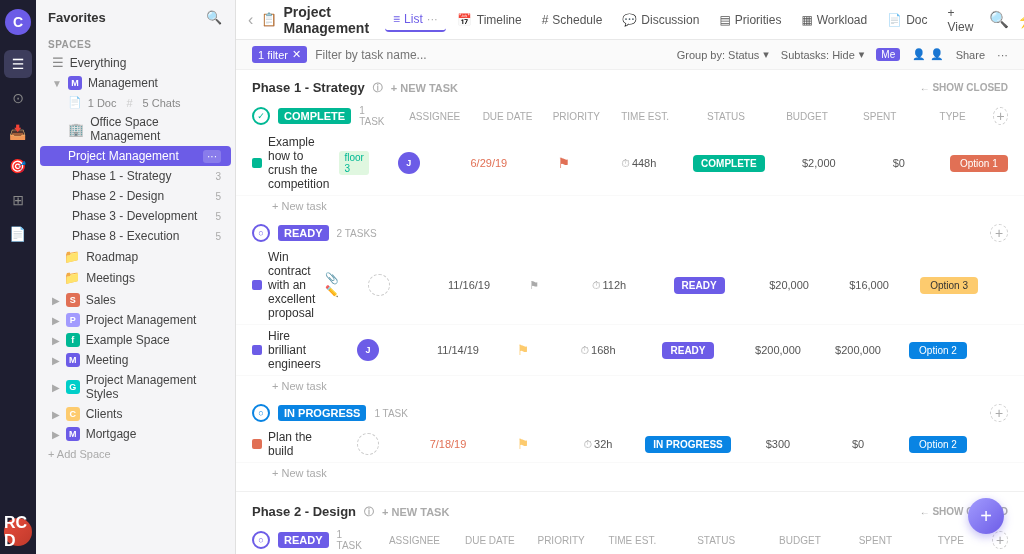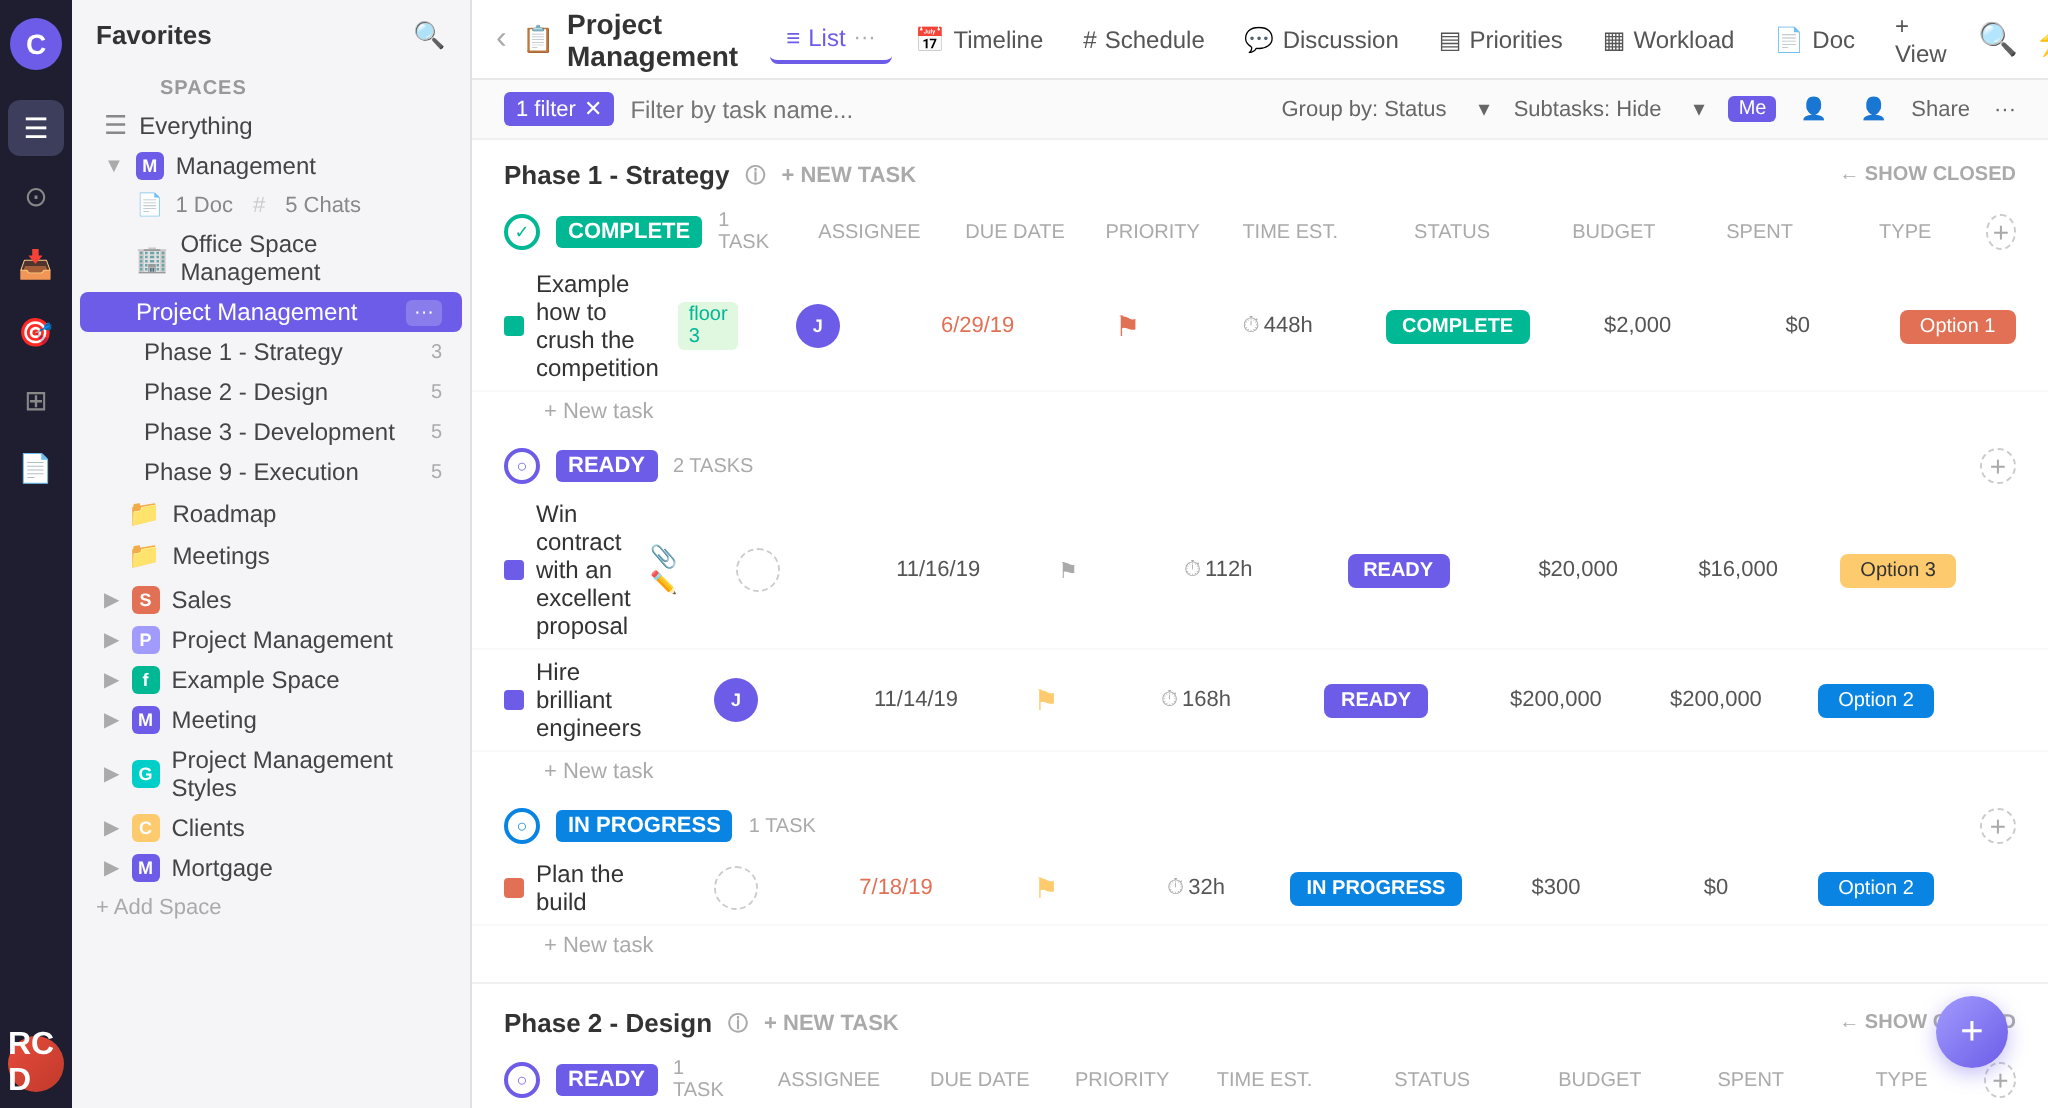--- a/index.html
+++ b/index.html
@@ -16,21 +16,21 @@
     .sidebar { width: 200px; background: #f5f5f7; border-right: 1px solid #e0e0e0; display: flex; flex-direction: column; flex-shrink: 0; overflow-y: auto; }
     .sidebar-header { padding: 10px 12px 6px; font-weight: 600; font-size: 13px; color: #333; display: flex; align-items: center; justify-content: space-between; }
     .sidebar-search-icon { color: #888; font-size: 13px; cursor: pointer; }
     .sidebar-item { display: flex; align-items: center; padding: 3px 10px 3px 12px; cursor: pointer; color: #444; font-size: 12px; gap: 6px; border-radius: 4px; margin: 0 4px; }
     .sidebar-item.active { background: #6c5ce7; color: #fff; }
     .sidebar-item-icon { font-size: 13px; color: #888; flex-shrink: 0; }
     .sidebar-item-label { flex: 1; }
     .sidebar-item-count { color: #aaa; font-size: 10px; }
     .sidebar-sub { padding-left: 24px; }
     .sidebar-sub .sidebar-item { padding-left: 8px; }
-    .space-label { display: flex; align-items: center; gap: 6px; padding: 4px 10px 2px 12px; font-size: 10px; font-weight: 600; color: #999; text-transform: uppercase; letter-spacing: 0.5px; margin-top: 4px; margin-left: 32px; }
+    .space-label { display: flex; align-items: center; gap: 6px; padding: 4px 10px 2px 12px; font-size: 10px; font-weight: 600; color: #999; text-transform: uppercase; letter-spacing: 0.5px; margin-top: 4px; }
     .space-dot { width: 14px; height: 14px; border-radius: 3px; display: flex; align-items: center; justify-content: center; font-size: 9px; font-weight: bold; color: #fff; flex-shrink: 0; }
     .dot-m { background: #6c5ce7; }
     .dot-s { background: #e17055; }
     .dot-p { background: #a29bfe; }
     .dot-f { background: #00b894; }
     .dot-meeting { background: #6c5ce7; }
     .dot-pm { background: #00cec9; }
     .dot-clients { background: #fdcb6e; }
     .dot-mortgage { background: #6c5ce7; }
     .add-space { padding: 4px 12px; color: #aaa; font-size: 11px; cursor: pointer; display: flex; align-items: center; gap: 4px; }
@@ -46,21 +46,21 @@
     .topbar-nav-item.active { border-bottom: 2px solid #6c5ce7; color: #6c5ce7; font-weight: 500; }
     .topbar-right { margin-left: auto; display: flex; align-items: center; gap: 8px; }
     .topbar-icon-btn { color: #666; cursor: pointer; font-size: 16px; }
 
     
     .filter-bar { display: flex; align-items: center; padding: 6px 16px; border-bottom: 1px solid #f0f0f0; gap: 8px; flex-shrink: 0; background: #fafafa; }
     .filter-badge { background: #6c5ce7; color: #fff; border-radius: 3px; padding: 2px 6px; font-size: 11px; display: flex; align-items: center; gap: 4px; }
     .filter-clear { color: #fff; cursor: pointer; }
     .filter-input { flex: 1; border: none; background: transparent; color: #888; font-size: 12px; outline: none; }
     .filter-right { margin-left: auto; display: flex; align-items: center; gap: 12px; color: #666; font-size: 11px; }
-    .filter-right-item { display: flex; align-items: center; gap: 16px; cursor: pointer; }
+    .filter-right-item { display: flex; align-items: center; gap: 4px; cursor: pointer; }
 
     
     .content { flex: 1; overflow-y: auto; padding: 0; }
 
     
     .phase-header { display: flex; align-items: center; gap: 8px; padding: 10px 16px 6px; font-weight: 600; font-size: 13px; color: #333; }
     .phase-add { color: #aaa; font-size: 11px; cursor: pointer; display: flex; align-items: center; gap: 3px; }
     .phase-show-closed { margin-left: auto; color: #aaa; font-size: 10px; cursor: pointer; }
     .phase-circle { width: 18px; height: 18px; border-radius: 50%; border: 2px solid; display: flex; align-items: center; justify-content: center; font-size: 9px; flex-shrink: 0; }
     .phase-circle.complete { border-color: #00b894; color: #00b894; }
@@ -178,21 +178,21 @@
     </div>
     <div class="sidebar-item">
       <span class="sidebar-item-label">Phase 2 - Design</span>
       <span class="sidebar-item-count">5</span>
     </div>
     <div class="sidebar-item">
       <span class="sidebar-item-label">Phase 3 - Development</span>
       <span class="sidebar-item-count">5</span>
     </div>
     <div class="sidebar-item">
-      <span class="sidebar-item-label">Phase 9 - Execution</span>
+      <span class="sidebar-item-label">Phase 8 - Execution</span>
       <span class="sidebar-item-count">5</span>
     </div>
   </div>
 
   <div class="sidebar-item" style="padding-left: 24px;">
     <span class="sidebar-item-icon">📁</span>
     <span class="sidebar-item-label">Roadmap</span>
   </div>
   <div class="sidebar-item" style="padding-left: 24px;">
     <span class="sidebar-item-icon">📁</span>

